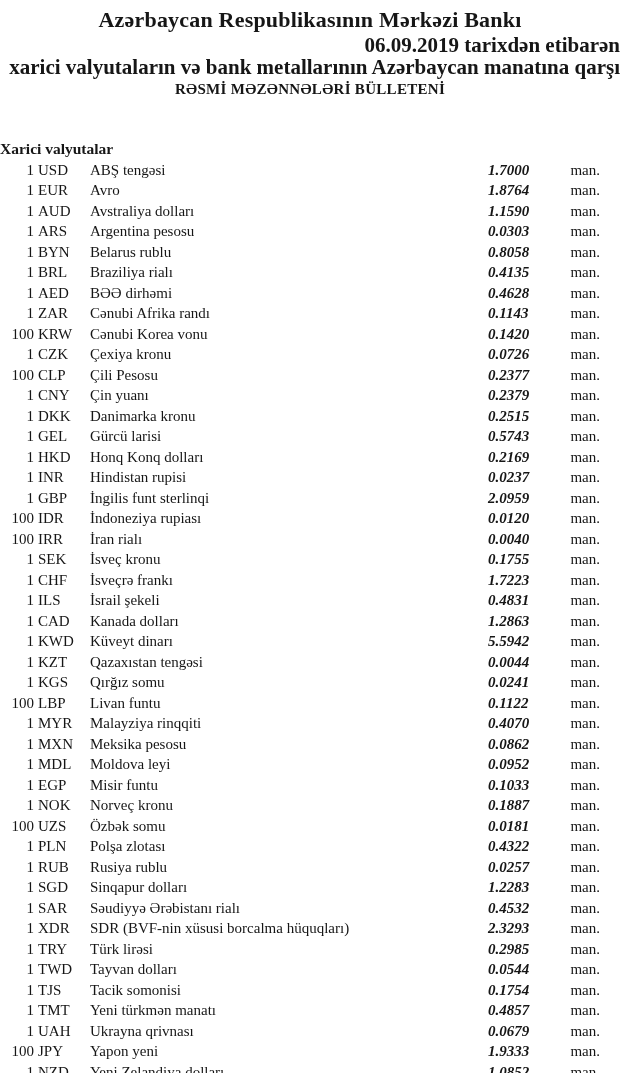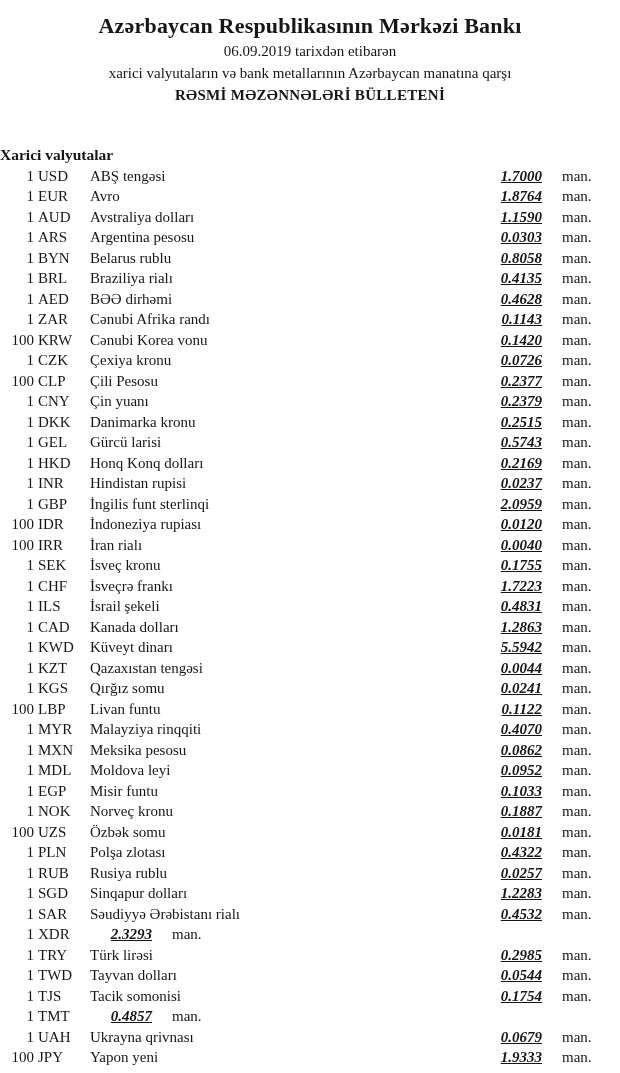--- a/index.html
+++ b/index.html
@@ -10,33 +10,34 @@
   .page {
     position: relative;
     width: 620px;
     height: 1073px;
     background: #ffffff;
     color: #161616;
     font-family: "Liberation Serif", "DejaVu Serif", serif;
     overflow: hidden;
   }
   .doc-header {
-    padding-top: 12px;
+    padding-top: 6px;
     text-align: center;
   }
   .bank-name {
     font-size: 22px;
     font-weight: bold;
     line-height: 28px;
     letter-spacing: 0.2px;
   }
   .header-line {
-    font-size: 15px;
-    font-weight: normal;
+    font-size: 21px;
+    font-weight: bold;
     line-height: 22px;
+    text-align: right;
   }
   .bulletin-title {
     font-size: 15px;
     font-weight: bold;
     line-height: 22px;
     letter-spacing: 0.3px;
   }
   .section-title {
     margin-top: 38px;
     text-align: left;
@@ -65,31 +66,29 @@
     text-align: left;
     flex: 0 0 auto;
   }
   .name {
     margin-left: 8px;
     flex: 1 1 auto;
     overflow: hidden;
   }
   .rate {
     width: 70px;
-    text-align: right;
     font-weight: bold;
     font-style: italic;
     flex: 0 0 auto;
-    text-decoration: underline;
   }
   .unit {
     width: 38px;
-    margin-left: 20px;
+    margin-left: 4px;
     margin-right: 20px;
-    text-align: left;
+    text-align: right;
     flex: 0 0 auto;
   }
 </style>
 </head>
 <body>
 
 <div class="page">
 
   <div class="doc-header">
     <div class="bank-name">Azərbaycan Respublikasının Mərkəzi Bankı</div>
@@ -356,20 +355,21 @@
       <div class="row">
     <span class="qty">1</span>
     <span class="code">SAR</span>
     <span class="name">Səudiyyə Ərəbistanı rialı</span>
     <span class="rate">0.4532</span>
     <span class="unit">man.</span>
   </div>
       <div class="row">
     <span class="qty">1</span>
     <span class="code">XDR</span>
+    <span class="name">SDR (BVF-nin xüsusi borcalma hüquqları)</span>
     <span class="rate">2.3293</span>
     <span class="unit">man.</span>
   </div>
       <div class="row">
     <span class="qty">1</span>
     <span class="code">TRY</span>
     <span class="name">Türk lirəsi</span>
     <span class="rate">0.2985</span>
     <span class="unit">man.</span>
   </div>
@@ -383,20 +383,21 @@
       <div class="row">
     <span class="qty">1</span>
     <span class="code">TJS</span>
     <span class="name">Tacik somonisi</span>
     <span class="rate">0.1754</span>
     <span class="unit">man.</span>
   </div>
       <div class="row">
     <span class="qty">1</span>
     <span class="code">TMT</span>
+    <span class="name">Yeni türkmən manatı</span>
     <span class="rate">0.4857</span>
     <span class="unit">man.</span>
   </div>
       <div class="row">
     <span class="qty">1</span>
     <span class="code">UAH</span>
     <span class="name">Ukrayna qrivnası</span>
     <span class="rate">0.0679</span>
     <span class="unit">man.</span>
   </div>

